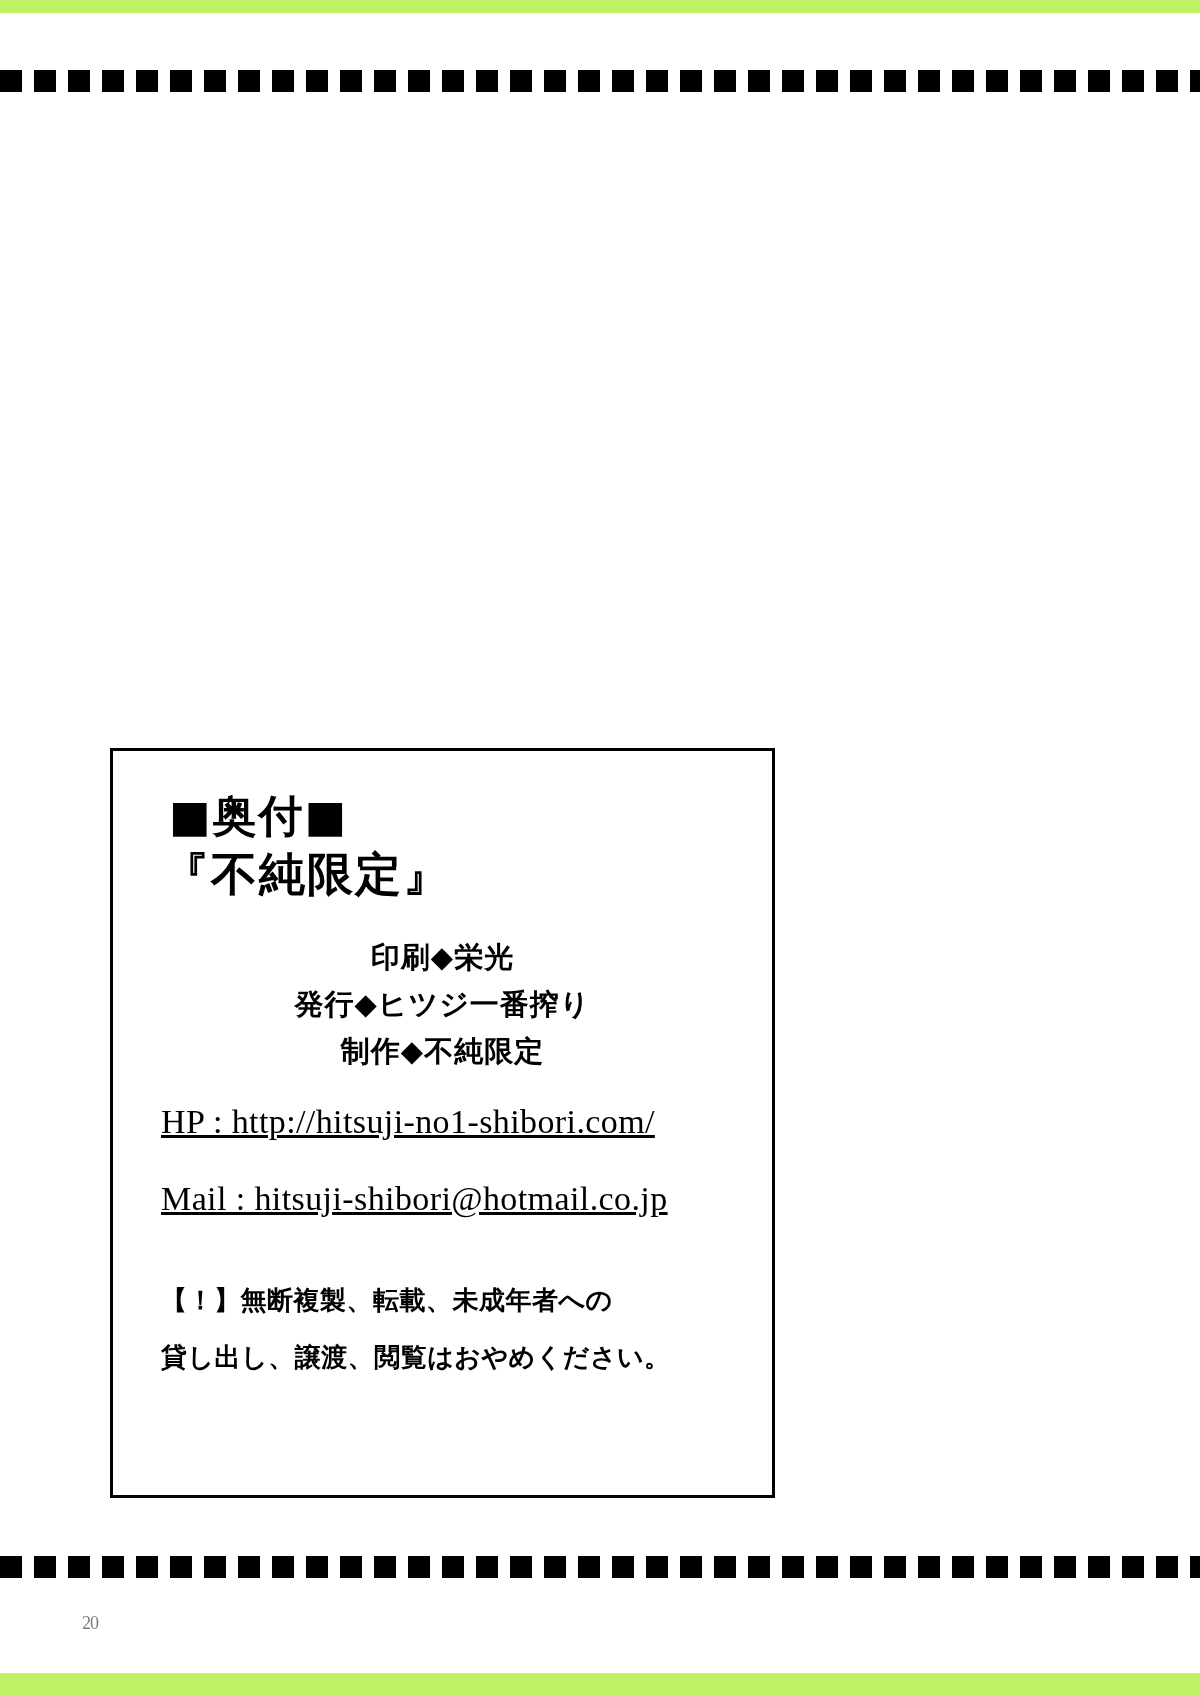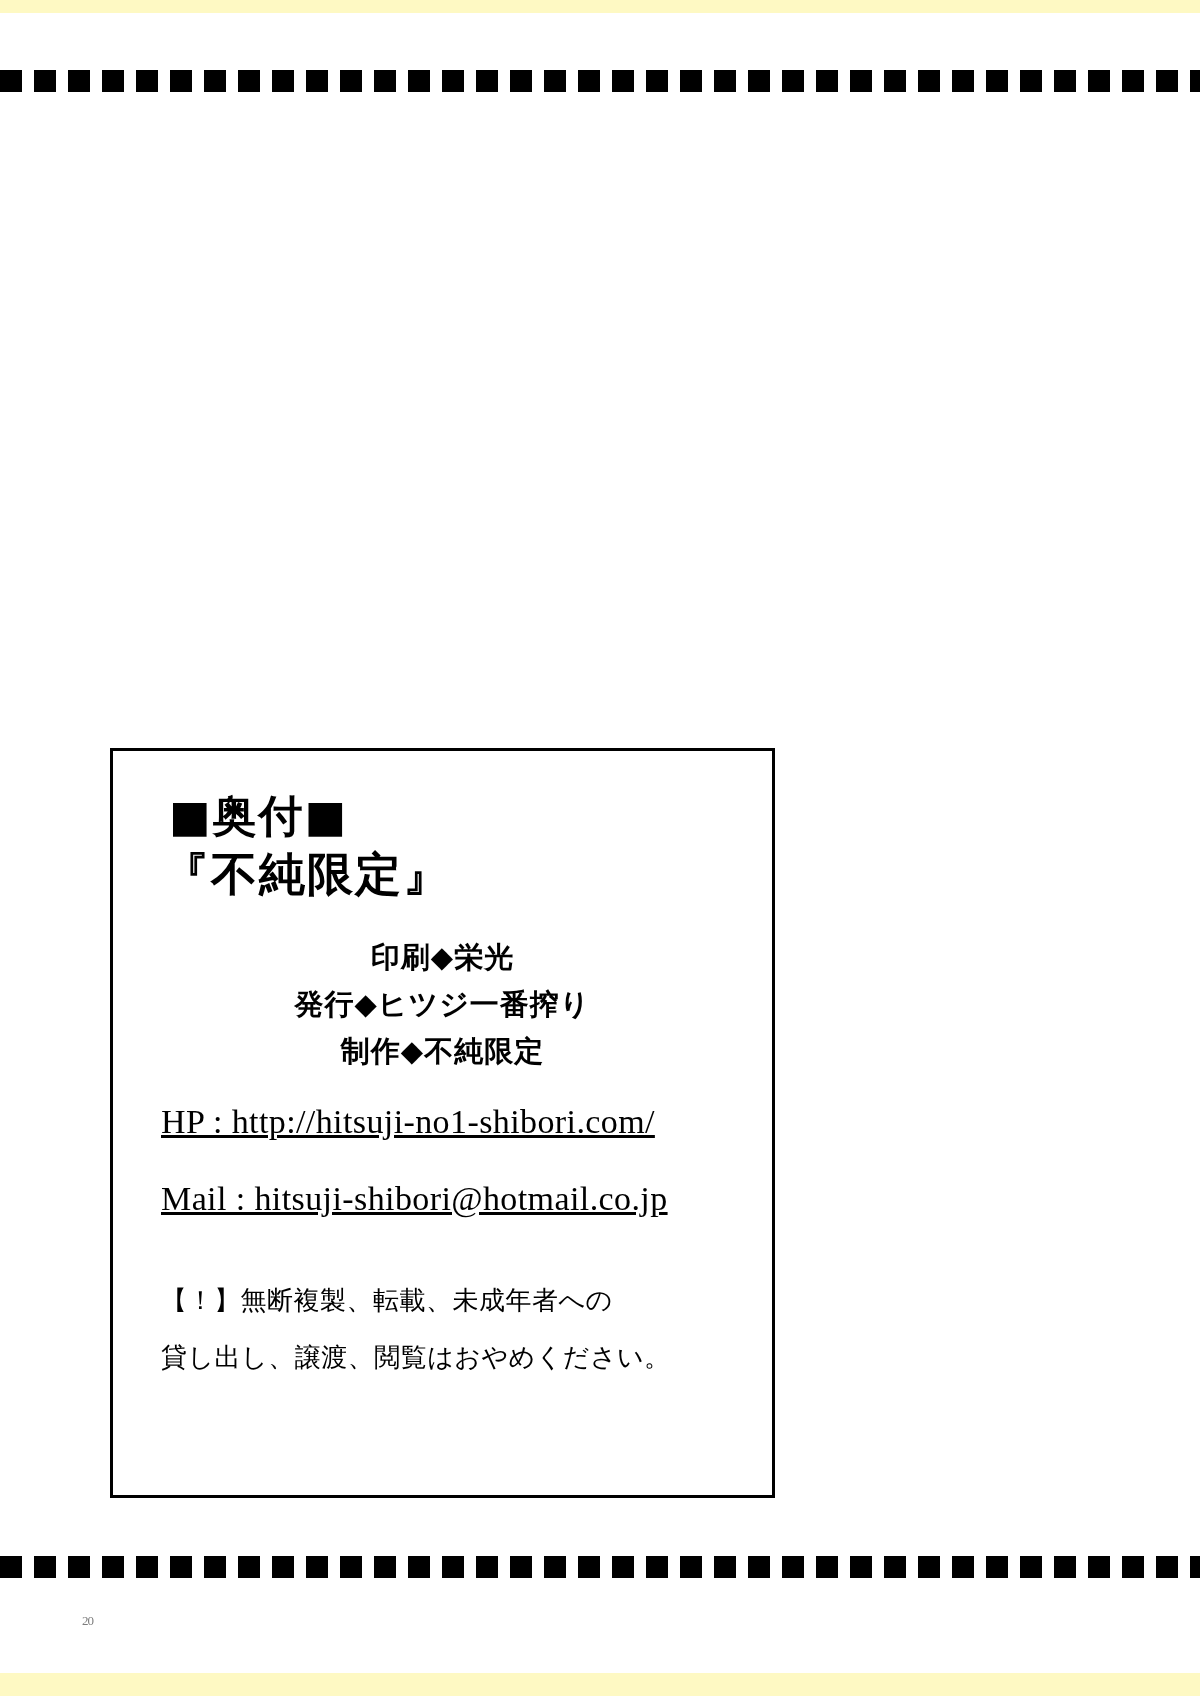--- a/index.html
+++ b/index.html
@@ -15,21 +15,21 @@
     overflow: hidden;
   }
 
   
   .page {
     position: absolute;
     left: 0;
     top: 0;
     width: 1200px;
     height: 1696px;
-    background: #fef9c3;
+    background: #bef264;
   }
   
   .paper {
     position: absolute;
     left: 0px;
     top: 13px;
     width: 1200px;
     height: 1660px;
     background: #ffffff;
   }
@@ -49,21 +49,21 @@
     );
   }
   .dash-band.top { top: 57px; }
   .dash-band.bottom { top: 1543px; }
 
   
   .page-number {
     position: absolute;
     left: 82px;
     top: 1613px;
-    font-size: 13px;
+    font-size: 18px;
     color: #7c7c7c;
     letter-spacing: -1px;
     font-family: "Liberation Serif", serif;
   }
 
   
   .colophon {
     position: absolute;
     left: 110px;
     top: 735px;
@@ -115,21 +115,21 @@
     font-size: 34px;
     line-height: 1.72;
     color: #000;
     margin: 18px 0 0 14px;
     letter-spacing: 0.4px;
     text-decoration: underline;
   }
 
   .c-notice {
     font-family: "DejaVu Sans", sans-serif;
-    font-weight: normal;
+    font-weight: bold;
     font-size: 26px;
     line-height: 1.55;
     color: #000;
     margin: 52px 0 0 14px;
     letter-spacing: 0.5px;
   }
 </style>
 </head>
 <body>
 

